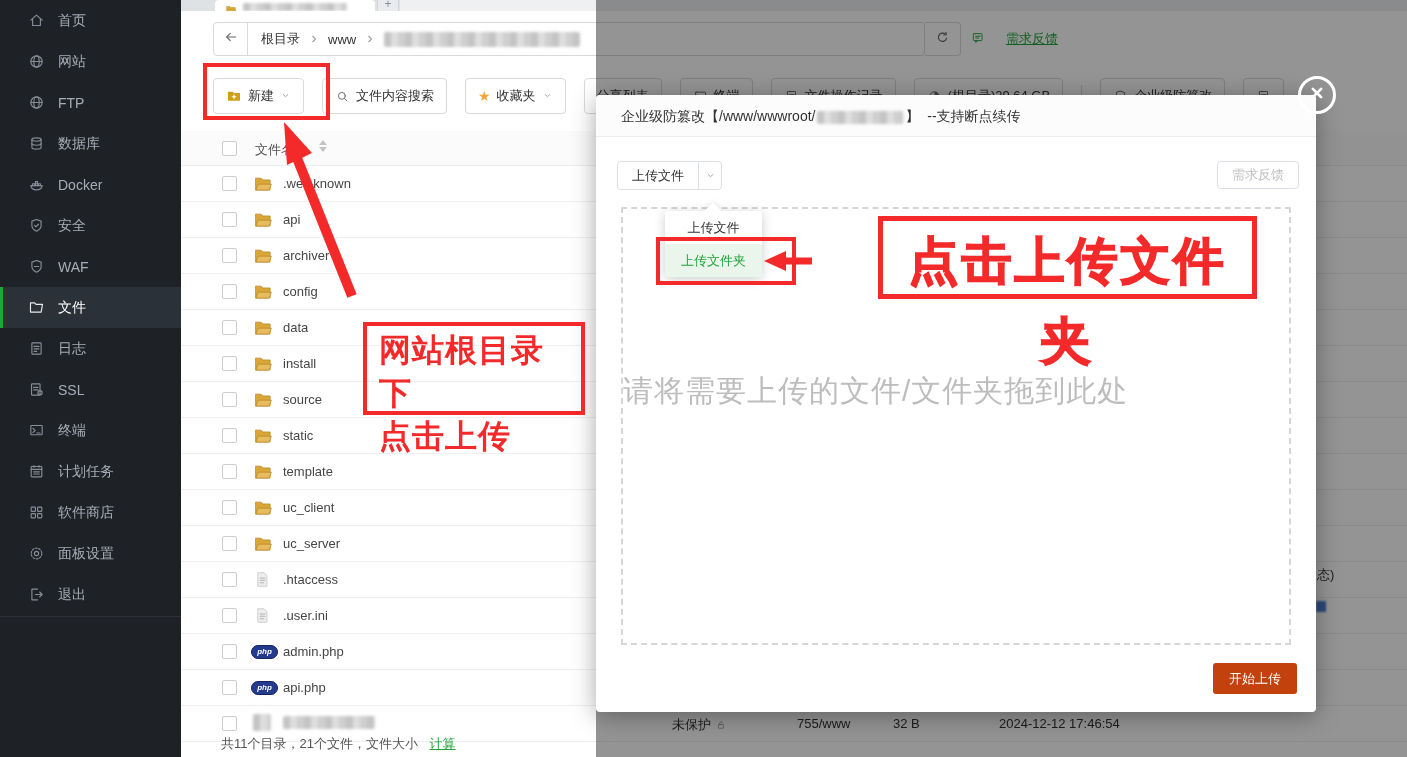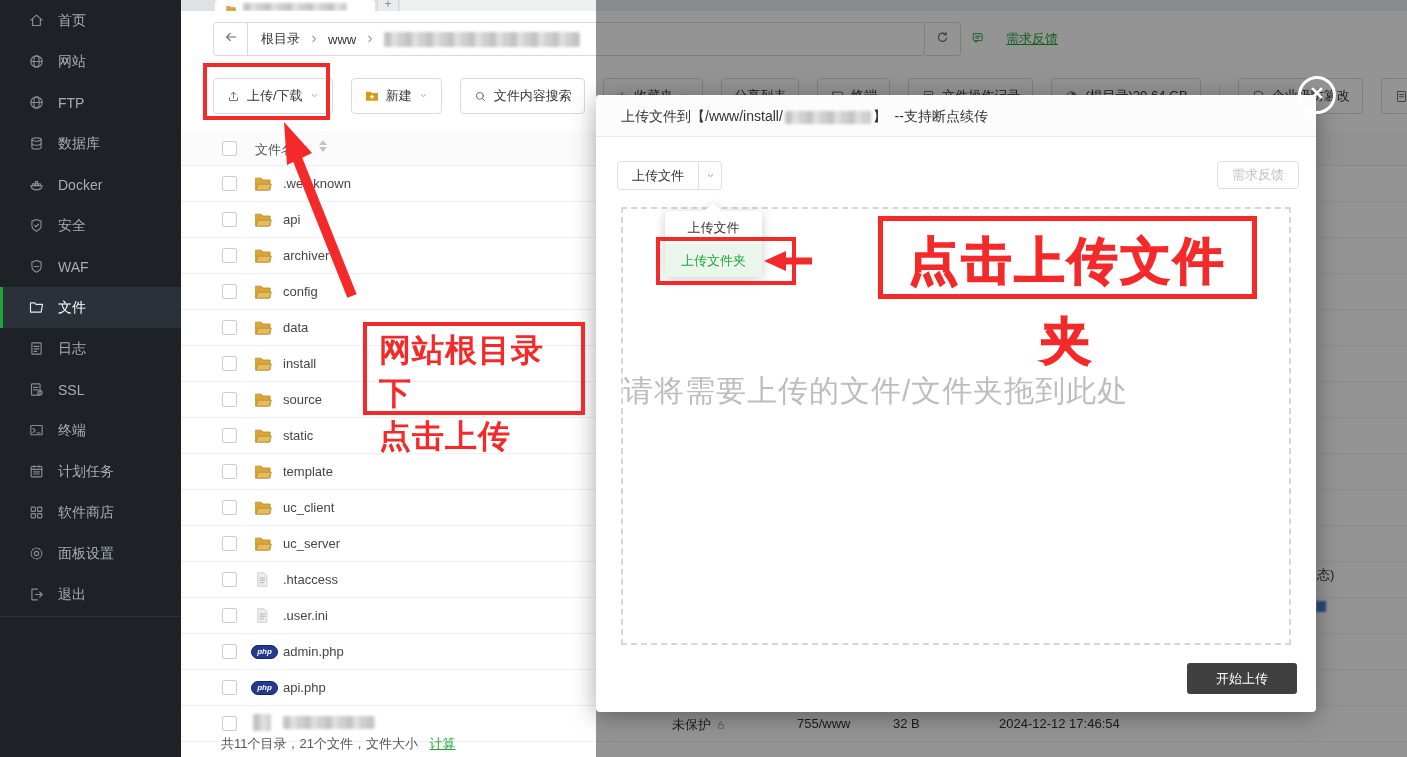--- a/index.html
+++ b/index.html
@@ -66,21 +66,21 @@
   .modal { position:absolute; left:596px; top:95px; width:720px; height:617px; background:#fff; border-radius:4px; box-shadow:0 4px 24px rgba(0,0,0,.35); z-index:10; }
   .modal-hd { height:42px; line-height:42px; padding-left:25px; font-size:14px; color:#333; background:#fcfcfc; border-bottom:1px solid #ececec; border-radius:4px 4px 0 0; }
   .modal-hd .censor { width:86px; height:13px; vertical-align:middle; margin:0 2px; }
   .close-btn { position:absolute; right:-20px; top:-19px; width:38px; height:38px; border:3px solid #fff; border-radius:50%; display:flex; align-items:center; justify-content:center; cursor:pointer; color:#fff; background:transparent; }
   .split-btn { position:absolute; left:21px; top:66px; height:29px; border:1px solid #dcdfe6; border-radius:4px; display:flex; background:#fff; cursor:pointer; }
   .split-btn .lbl { padding:0 14px; font-size:13px; color:#333; line-height:27px; }
   .split-btn .sb-chev { width:23px; border-left:1px solid #dcdfe6; display:flex; align-items:center; justify-content:center; color:#9a9a9a; }
   .clear-btn { position:absolute; right:17px; top:66px; height:28px; padding:0 14px; border:1px solid #dcdfe6; border-radius:4px; background:#fff; font-size:13px; color:#c0c0c0; line-height:26px; cursor:pointer; }
   .dropzone { position:absolute; left:25px; top:112px; width:670px; height:438px; border:2px dashed #d6d6d6; }
   .dz-hint { position:absolute; left:0; right:0; top:162px; text-align:left; font-size:30px; color:#bdbdbd; letter-spacing:1px; }
-  .start-btn { position:absolute; right:19px; bottom:18px; height:31px; padding:0 29px; background:#404040; border:none; border-radius:3px; color:#fff; font-size:13px; cursor:pointer; }
+  .start-btn { position:absolute; right:19px; bottom:18px; height:31px; padding:0 16px; background:#c2410c; border:none; border-radius:3px; color:#fff; font-size:13px; cursor:pointer; }
 
   .menu { position:absolute; left:665px; top:211px; width:97px; background:#fff; border-radius:4px; box-shadow:0 2px 12px rgba(0,0,0,.2); z-index:11; }
   .menu:before { content:""; position:absolute; top:-6px; left:42px; width:12px; height:12px; background:#fff; transform:rotate(45deg); box-shadow:-2px -2px 5px rgba(0,0,0,.06); }
   .menu-item { position:relative; height:33px; line-height:33px; text-align:center; font-size:13px; color:#333; cursor:pointer; border-radius:4px 4px 0 0; background:#fff; }
   .menu-item.sel { color:#20a53a; background:#eaf6ec; border-radius:0 0 4px 4px; }
 
   
   .anno { position:absolute; border:4px solid #f42a2a; z-index:30; pointer-events:none; }
   #anno-upload-box { left:203px; top:63px; width:127px; height:57px; }
   #anno-text-box { left:363px; top:322px; width:222px; height:93px; padding:3px 8px 0 12px; }
@@ -258,30 +258,20 @@
             <rect x="4" y="4.5" width="15" height="12" rx="1.5"></rect>
             <path d="M8 9h8M8 12h5"></path>
             <path d="M8 16.5v3l3.5-3"></path>
           </svg></span>
       <span>需求反馈</span>
     </div>
   </div>
 
   <div class="toolbar" id="toolbar">
       <div class="tb">
-        <svg width="15" height="15" viewBox="0 0 24 24" fill="none" stroke="#6b6f76" stroke-width="1.6" stroke-linecap="round" stroke-linejoin="round">
-          <path d="M12 14.5V5.5M8.5 8.5L12 5l3.5 3.5"></path>
-          <path d="M5.5 14v4.5h13V14"></path>
-        </svg>
-        <span>上传/下载</span>
-        <span class="chev"><svg width="11" height="11" viewBox="0 0 24 24" fill="none" stroke="#9a9a9a" stroke-width="2" stroke-linecap="round" stroke-linejoin="round">
-            <path d="M7 10l5 4.5L17 10"></path>
-          </svg></span>
-      </div>
-      <div class="tb">
         <svg width="16" height="16" viewBox="0 0 24 24" fill="none" stroke="currentColor" stroke-width="1" stroke-linecap="round" stroke-linejoin="round">
           <path d="M3 5.5h7l2 2h9V19H3z" fill="#cf9f18" stroke="none"></path>
           <path d="M12 10.5v5.2M9.4 13.1h5.2" stroke="#ffffff" stroke-width="1.8"></path>
         </svg>
         <span>新建</span>
         <span class="chev"><svg width="11" height="11" viewBox="0 0 24 24" fill="none" stroke="#9a9a9a" stroke-width="2" stroke-linecap="round" stroke-linejoin="round">
             <path d="M7 10l5 4.5L17 10"></path>
           </svg></span>
       </div>
       <div class="tb">
@@ -482,21 +472,21 @@
   <div class="statusbar">
     <span>共11个目录，21个文件，文件大小</span>
     <span class="calc">计算</span>
   </div>
 </div>
 
 <div class="dim"></div>
 
 <div class="modal">
   <div class="modal-hd">
-    <span>上传文件到【/www/install/</span><span class="censor"></span><span>】</span>&nbsp;&nbsp;<span>--支持断点续传</span>
+    <span>企业级防篡改【/www/wwwroot/</span><span class="censor"></span><span>】</span>&nbsp;&nbsp;<span>--支持断点续传</span>
   </div>
   <div class="close-btn">
       <span id="ic-close"><svg width="22" height="22" viewBox="0 0 24 24" fill="none" stroke="#fff" stroke-width="3" stroke-linecap="round" stroke-linejoin="round">
           <path d="M7.5 7.5l9 9M16.5 7.5l-9 9"></path>
         </svg></span>
     </div>
 
   <div class="split-btn">
     <span class="lbl">上传文件</span>
     <span class="sb-chev" id="ic-splitchev">

